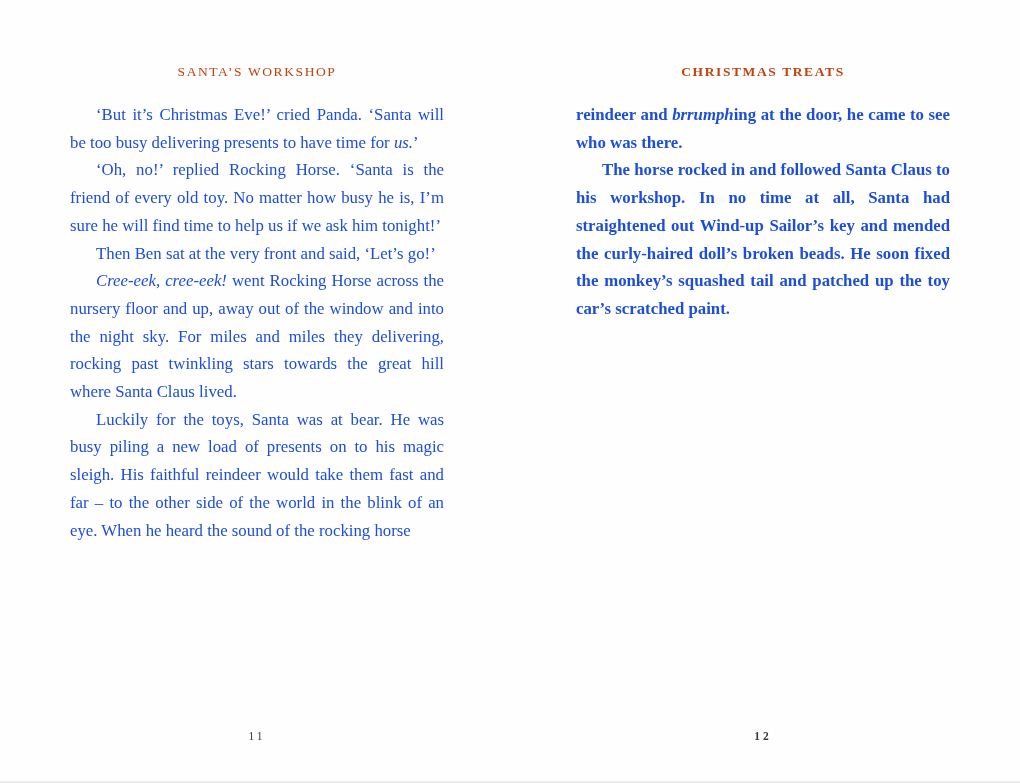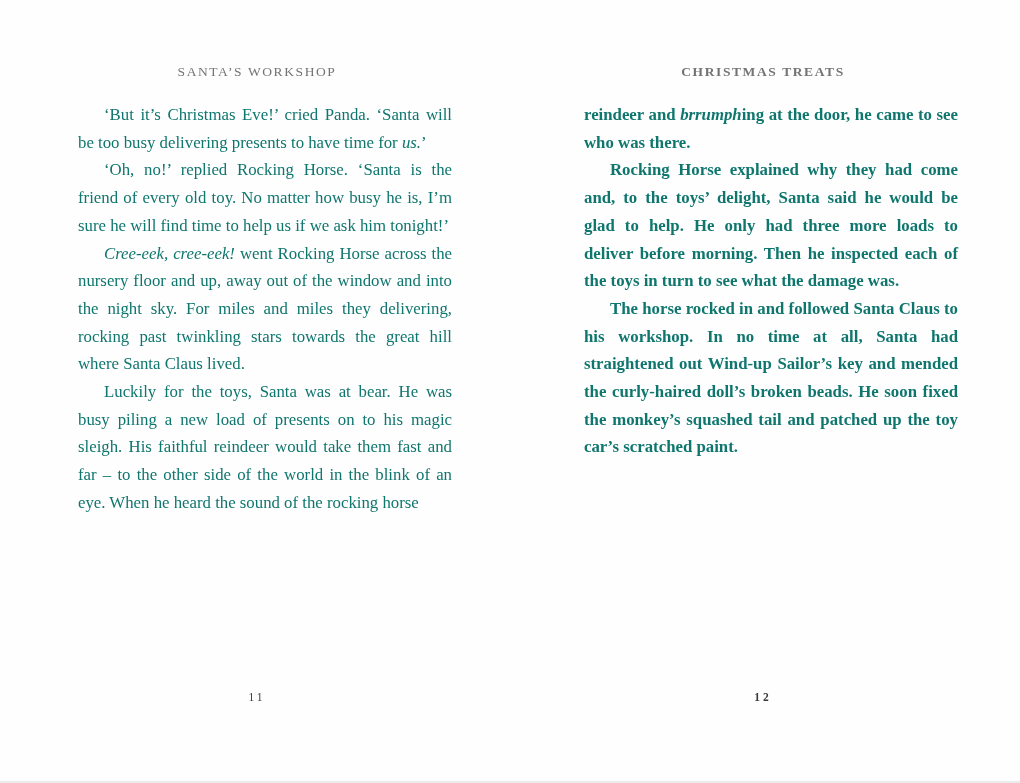--- a/index.html
+++ b/index.html
@@ -31,71 +31,71 @@
   .page.left  { left: 70px; }
   .page.right { left: 576px; font-weight: bold; }
   .running-head {
     position: absolute;
     top: 64px;
     left: 0;
     width: 100%;
     text-align: center;
     font-size: 13.5px;
     letter-spacing: 1.6px;
-    color: #737373;
+    color: #c2410c;
     white-space: nowrap;
   }
   .page-body {
     position: absolute;
     top: 101px;
-    left: 8px;
+    left: 0;
     width: 100%;
     font-size: 16.8px;
     line-height: 27.7px;
     text-align: justify;
     text-justify: inter-word;
-    color: #0f766e;
+    color: #1d4ed8;
   }
   .page-body p {
     margin: 0;
     padding: 0;
   }
   .page-body p.indent { text-indent: 26px; }
   .page-body p.no-indent { text-indent: 0; }
   .page-body i { font-style: italic; }
   .folio {
     position: absolute;
-    top: 691px;
+    top: 730px;
     left: 0;
     width: 100%;
     text-align: center;
     font-size: 11.5px;
     letter-spacing: 3px;
     color: #3a3a3a;
   }
 </style>
 </head>
 <body>
 
 <div class="spread">
 
   <div class="page left">
     <div class="running-head">SANTA’S WORKSHOP</div>
     <div class="page-body">
         <p class="indent"><span>‘But it’s Christmas Eve!’ cried Panda. ‘Santa will be too busy delivering presents to have time for </span><i>us.</i><span>’</span></p>
         <p class="indent"><span>‘Oh, no!’ replied Rocking Horse. ‘Santa is the friend of every old toy. No matter how busy he is, I’m sure he will find time to help us if we ask him tonight!’</span></p>
+        <p class="indent"><span>Then Ben sat at the very front and said, ‘Let’s go!’</span></p>
         <p class="indent"><i>Cree-eek, cree-eek!</i><span> went Rocking Horse across the nursery floor and up, away out of the window and into the night sky. For miles and miles they delivering, rocking past twinkling stars towards the great hill where Santa Claus lived.</span></p>
         <p class="indent"><span>Luckily for the toys, Santa was at bear. He was busy piling a new load of presents on to his magic sleigh. His faithful reindeer would take them fast and far – to the other side of the world in the blink of an eye. When he heard the sound of the rocking horse</span></p>
       </div>
     <div class="folio">11</div>
   </div>
 
   <div class="page right">
     <div class="running-head">CHRISTMAS TREATS</div>
     <div class="page-body">
         <p class="no-indent"><span>reindeer and </span><i>brrumph</i><span>ing at the door, he came to see who was there.</span></p>
-        <p class="indent"><span>Rocking Horse explained why they had come and, to the toys’ delight, Santa said he would be glad to help. He only had three more loads to deliver before morning. Then he inspected each of the toys in turn to see what the damage was.</span></p>
         <p class="indent"><span>The horse rocked in and followed Santa Claus to his workshop. In no time at all, Santa had straightened out Wind-up Sailor’s key and mended the curly-haired doll’s broken beads. He soon fixed the monkey’s squashed tail and patched up the toy car’s scratched paint.</span></p>
       </div>
     <div class="folio">12</div>
   </div>
 
 </div>
 
 </body></html>

